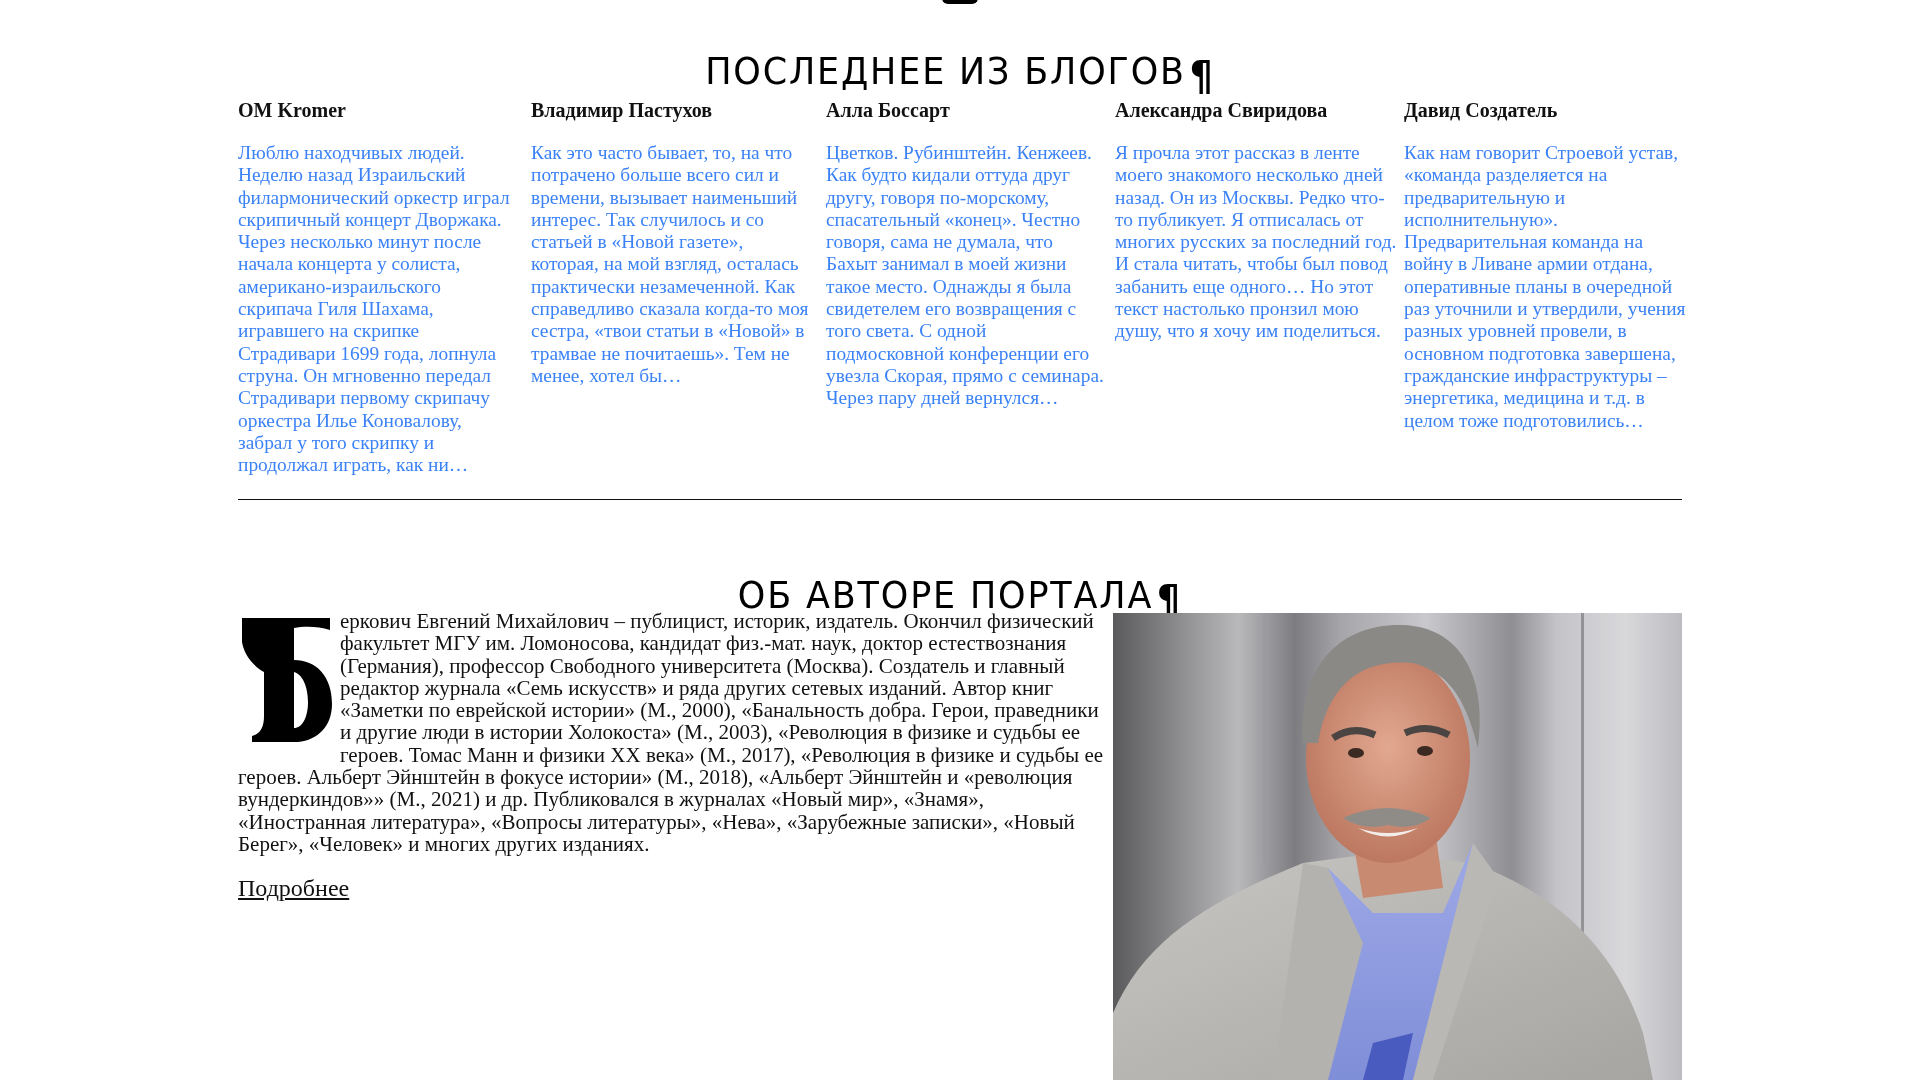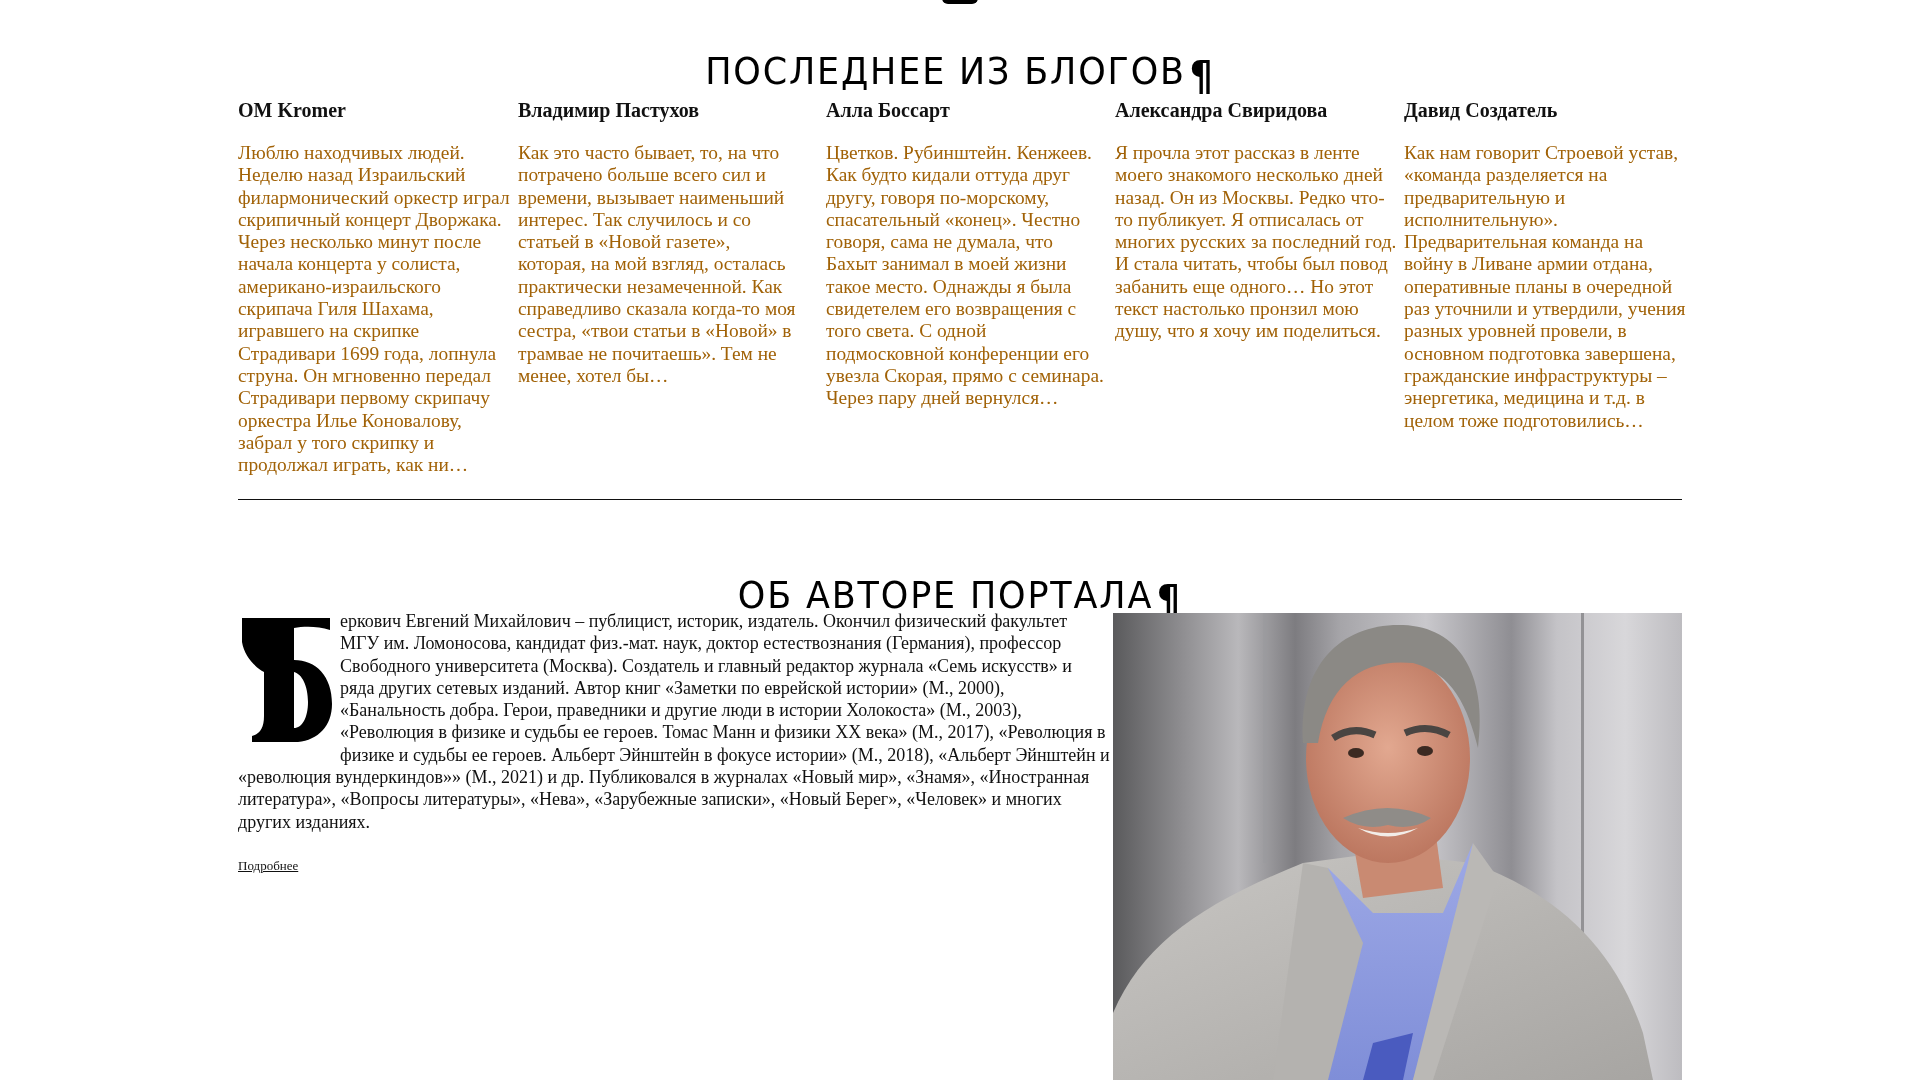--- a/index.html
+++ b/index.html
@@ -26,34 +26,34 @@
   }
   .title-blogs { top: 16px; }
   .title-author { top: 540px; }
 
   .blogs { position: absolute; top: 86px; left: 0; width: 1444px; height: 390px; }
   .blog-col { position: absolute; top: 0; width: 282px; }
   .blog-author {
     font-weight: bold; font-size: 20px; line-height: 24px; margin: 12px 0 20px 0; color: #111;
   }
   .blog-excerpt {
-    font-size: 19.4px; line-height: 22.3px; margin: 0; color: #a16207;
+    font-size: 19.4px; line-height: 22.3px; margin: 0; color: #3b82f6;
   }
 
   .rule { position: absolute; top: 499px; left: 0; width: 1444px; height: 0; border-top: 1.5px solid #111; }
 
   .about { position: absolute; top: 610px; left: 0; width: 872px; }
-  .about-text { font-size: 18px; line-height: 22.3px; margin: 0; color: #111; }
+  .about-text { font-size: 21px; line-height: 22.3px; margin: 0; color: #111; }
   .dropcap {
     float: left; width: 96px; height: 128px; margin: 6px 6px 0 0;
     position: relative;
   }
   .dropcap svg { width: 96px; height: 128px; display: block; }
   .more-link {
-    display: inline-block; margin-top: 22px; font-size: 13px; line-height: 22.3px;
+    display: inline-block; margin-top: 22px; font-size: 24px; line-height: 22.3px;
     color: #111; text-decoration: underline;
   }
 
   .photo {
     position: absolute; left: 875px; top: 613px; width: 569px; height: 467px; overflow: hidden;
     background: linear-gradient(90deg, #5a5a5c 0%, #8e8d90 12%, #b9b8bb 22%, #7d7c80 32%, #a6a5a9 40%, #c9c8cc 55%, #8f8e93 70%, #c4c3c7 78%, #d8d7da 90%, #bdbcc0 100%);
   }
 </style>
 </head>
 <body>
@@ -64,21 +64,21 @@
 
   <h2 class="section-title title-blogs">
     <span>Последнее из блогов</span><span class="pilcrow">¶</span>
   </h2>
 
   <div class="blogs">
     <div class="blog-col" style="left:0px">
       <div class="blog-author">OM Kromer</div>
       <p class="blog-excerpt">Люблю находчивых людей. Неделю назад Израильский филармонический оркестр играл скрипичный концерт Дворжака. Через несколько минут после начала концерта у солиста, американо-израильского скрипача Гиля Шахама, игравшего на скрипке Страдивари 1699 года, лопнула струна. Он мгновенно передал Страдивари первому скрипачу оркестра Илье Коновалову, забрал у того скрипку и продолжал играть, как ни…</p>
     </div>
-    <div class="blog-col" style="left:280px">
+    <div class="blog-col" style="left:293px">
       <div class="blog-author">Владимир Пастухов</div>
       <p class="blog-excerpt">Как это часто бывает, то, на что потрачено больше всего сил и времени, вызывает наименьший интерес. Так случилось и со статьей в «Новой газете», которая, на мой взгляд, осталась практически незамеченной. Как справедливо сказала когда-то моя сестра, «твои статьи в «Новой» в трамвае не почитаешь». Тем не менее, хотел бы…</p>
     </div>
     <div class="blog-col" style="left:588px">
       <div class="blog-author">Алла Боссарт</div>
       <p class="blog-excerpt">Цветков. Рубинштейн. Кенжеев. Как будто кидали оттуда друг другу, говоря по-морскому, спасательный «конец». Честно говоря, сама не думала, что Бахыт занимал в моей жизни такое место. Однажды я была свидетелем его возвращения с того света. С одной подмосковной конференции его увезла Скорая, прямо с семинара. Через пару дней вернулся…</p>
     </div>
     <div class="blog-col" style="left:877px">
       <div class="blog-author">Александра Свиридова</div>
       <p class="blog-excerpt">Я прочла этот рассказ в ленте моего знакомого несколько дней назад. Он из Москвы. Редко что-то публикует. Я отписалась от многих русских за последний год. И стала читать, чтобы был повод забанить еще одного… Но этот текст настолько пронзил мою душу, что я хочу им поделиться.</p>

